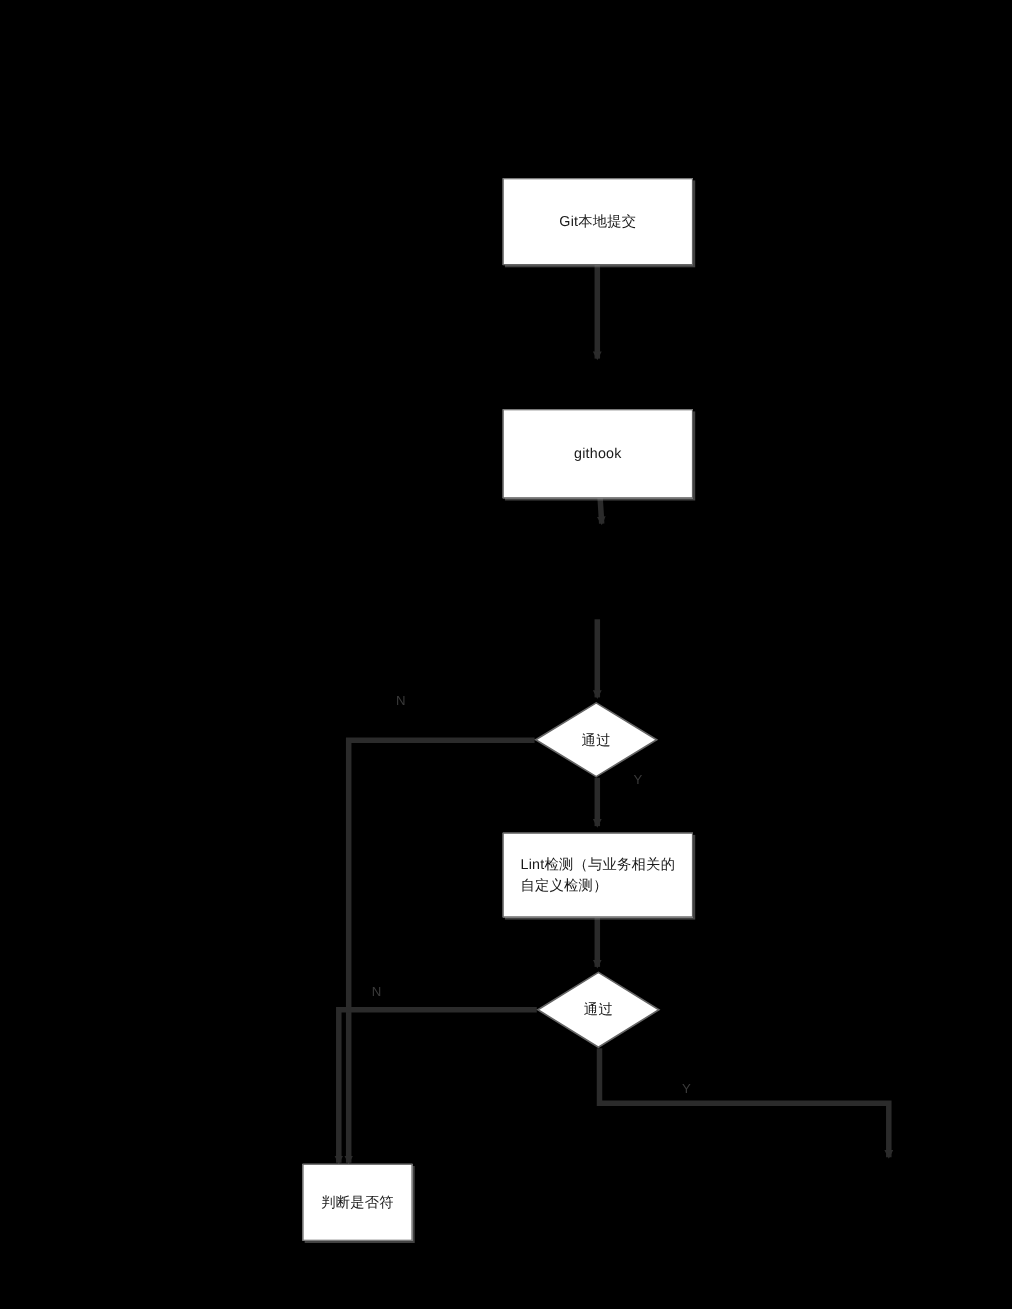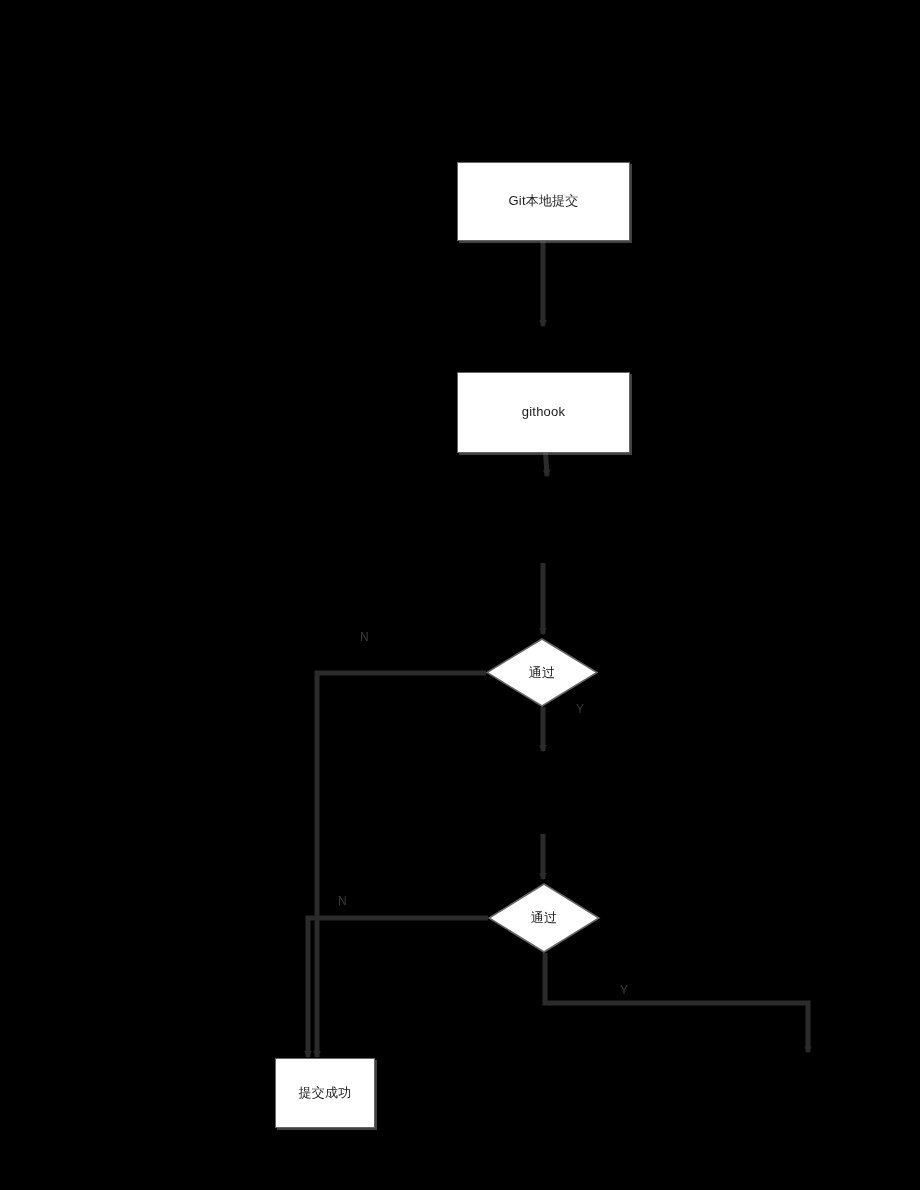--- a/index.html
+++ b/index.html
@@ -110,30 +110,34 @@
   </div>
 
 
   <div class="diamond-wrap" style="left:486px; top:638px; width:112px; height:69px;">
     <svg width="112" height="69" viewBox="0 0 112 69" xmlns="http://www.w3.org/2000/svg">
       <polygon points="56,1 111,34.5 56,68 1,34.5" fill="#ffffff" stroke="#666666" stroke-width="1.5"></polygon>
     </svg>
     <div class="diamond-text">通过</div>
   </div>
 
+  <div class="node" style="left:457px; top:757px; width:173px; height:77px;">
+    <span class="label">Lint检测（与业务相关的
+自定义检测）</span>
+  </div>
 
   <div class="diamond-wrap" style="left:488px; top:883px; width:112px; height:70px;">
     <svg width="112" height="70" viewBox="0 0 112 70" xmlns="http://www.w3.org/2000/svg">
       <polygon points="56,1 111,35 56,69 1,35" fill="#ffffff" stroke="#666666" stroke-width="1.5"></polygon>
     </svg>
     <div class="diamond-text">通过</div>
   </div>
 
   <div class="node" style="left:275px; top:1058px; width:100px; height:70px;">
-    <span class="label">提交成功</span>
+    <span class="label">判断是否符</span>
   </div>
 
 
   <div class="edge-label" style="left:360px; top:630px;">N</div>
   <div class="edge-label" style="left:576px; top:702px;">Y</div>
   <div class="edge-label" style="left:338px; top:894px;">N</div>
   <div class="edge-label" style="left:620px; top:983px;">Y</div>
 
 </div>
 

